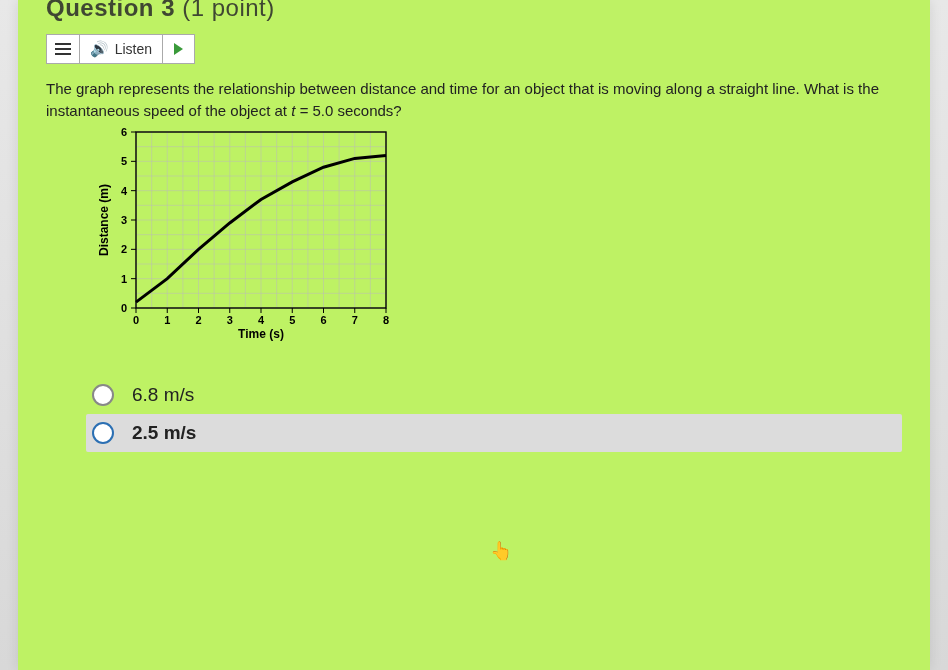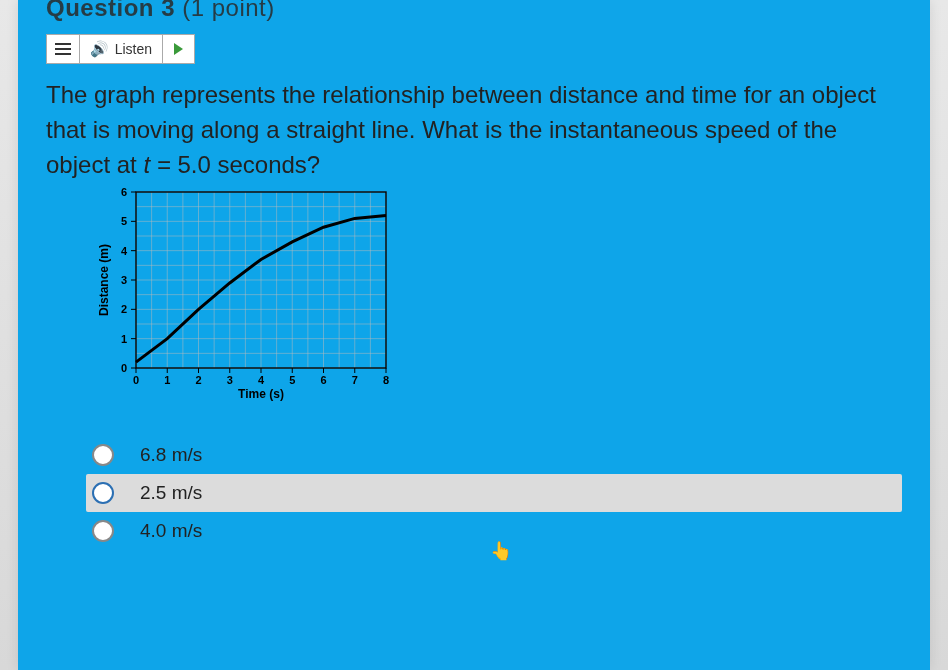--- a/index.html
+++ b/index.html
@@ -5,21 +5,21 @@
   * { box-sizing: border-box; margin: 0; padding: 0; }
   body {
     font-family: Arial, Helvetica, sans-serif;
     background: linear-gradient(180deg, #e8e8e8 0%, #d8d8d8 100%);
     width: 948px;
     height: 670px;
     overflow: hidden;
     position: relative;
   }
   .page-wrap {
-    background: #0ea5e9;
+    background: #bef264;
     margin: 0 18px;
     padding: 0 28px 40px 28px;
     min-height: 670px;
     box-shadow: 0 0 12px rgba(0,0,0,0.1);
   }
   .question-header {
     font-size: 24px;
     font-weight: 600;
     color: #2a2a2a;
     padding-top: 0;
@@ -54,49 +54,50 @@
   .hamburger-line { width: 16px; height: 2px; background:#333; }
   .hamburger { display:flex; flex-direction:column; gap:3px; }
   .speaker-icon { font-size: 15px; }
   .play-icon {
     width:0; height:0;
     border-left: 9px solid #3a9a3a;
     border-top: 6px solid transparent;
     border-bottom: 6px solid transparent;
   }
   .prompt {
-    font-size: 24px;
+    font-size: 15px;
     line-height: 1.45;
     color: #222;
     margin-bottom: 0;
     max-width: 850px;
   }
   .prompt .italic { font-style: italic; }
   .chart-wrap {
     margin-left: 50px;
     margin-top: 2px;
     position: relative;
     width: 300px;
   }
   .answers {
     margin-top: 28px;
     margin-left: 40px;
   }
   .answer-row {
     display: flex;
     align-items: center;
-    gap: 26px;
+    gap: 18px;
     padding: 8px 6px;
     font-size: 19px;
     color: #222;
     cursor: pointer;
     border-radius: 2px;
   }
   .answer-row.hover {
     background: #dcdcdc;
+    font-weight: bold;
   }
   .radio {
     width: 22px;
     height: 22px;
     border: 2px solid #888;
     border-radius: 50%;
     background: #fff;
     flex-shrink: 0;
   }
   .answer-row.hover .radio { border-color: #2b6fb3; }
@@ -212,21 +213,17 @@
 
   <div class="answers" id="answers">
       <div class="answer-row">
         <div class="radio"></div>
         <span>6.8 m/s</span>
       </div>
       <div class="answer-row hover">
         <div class="radio"></div>
         <span>2.5 m/s</span>
       </div>
-      <div class="answer-row">
-        <div class="radio"></div>
-        <span>4.0 m/s</span>
-      </div>
     </div>
 
 </div>
 
 <div class="cursor">👆</div>
 
 </body></html>

